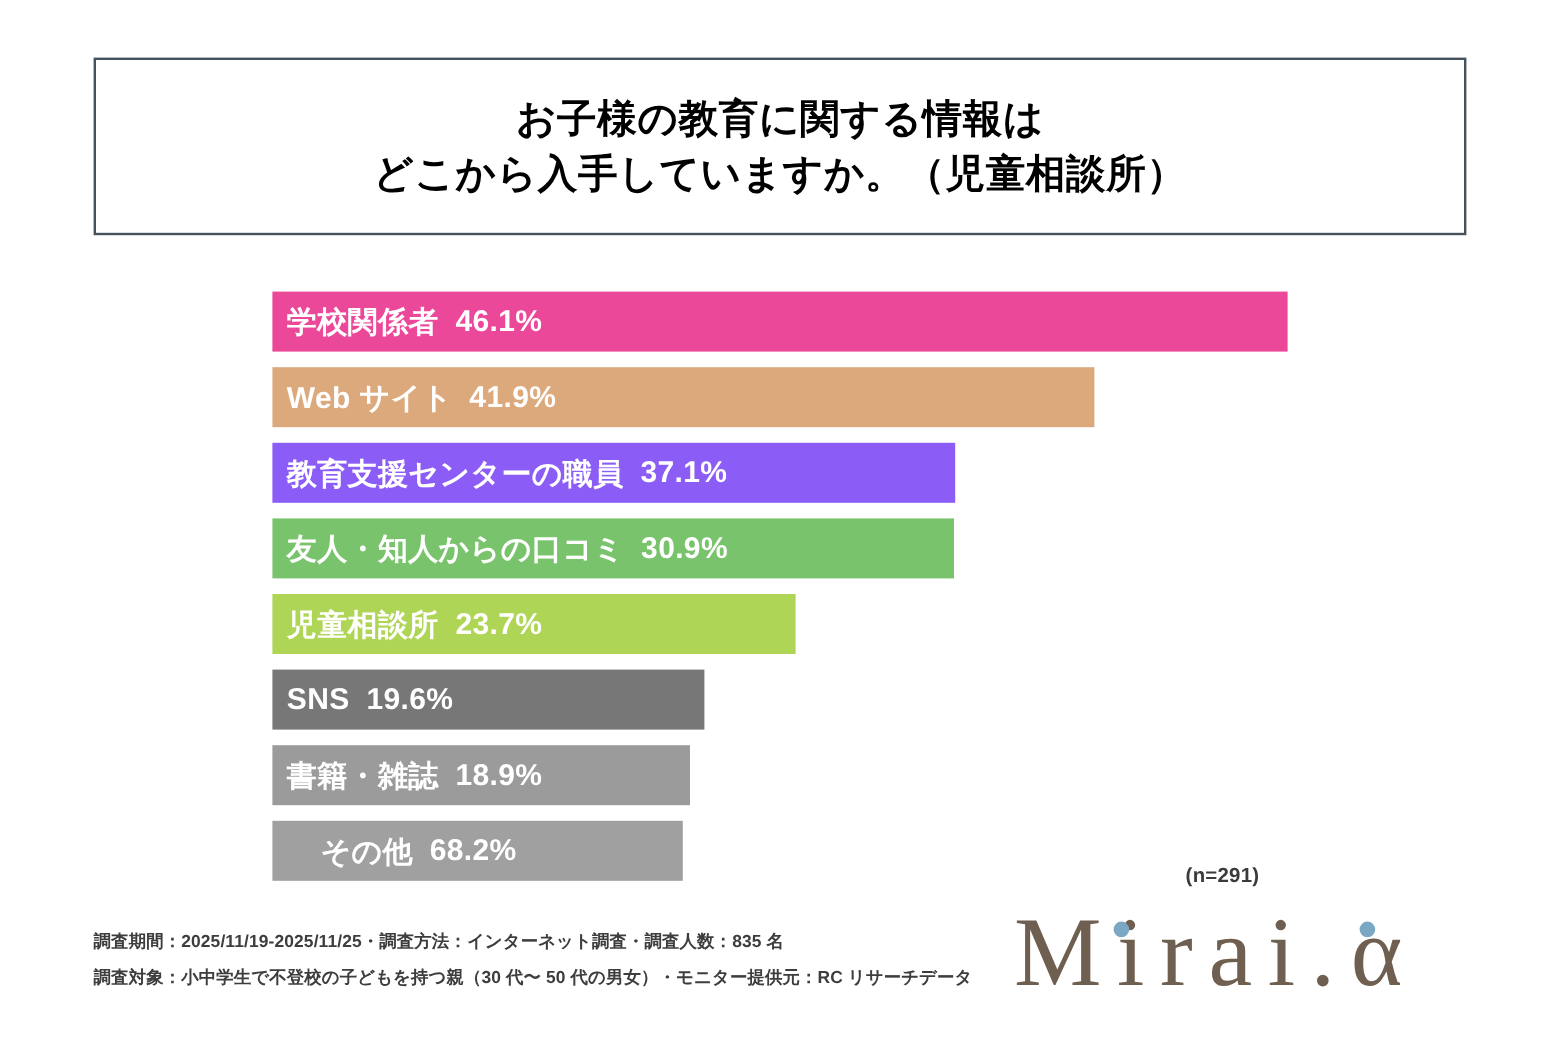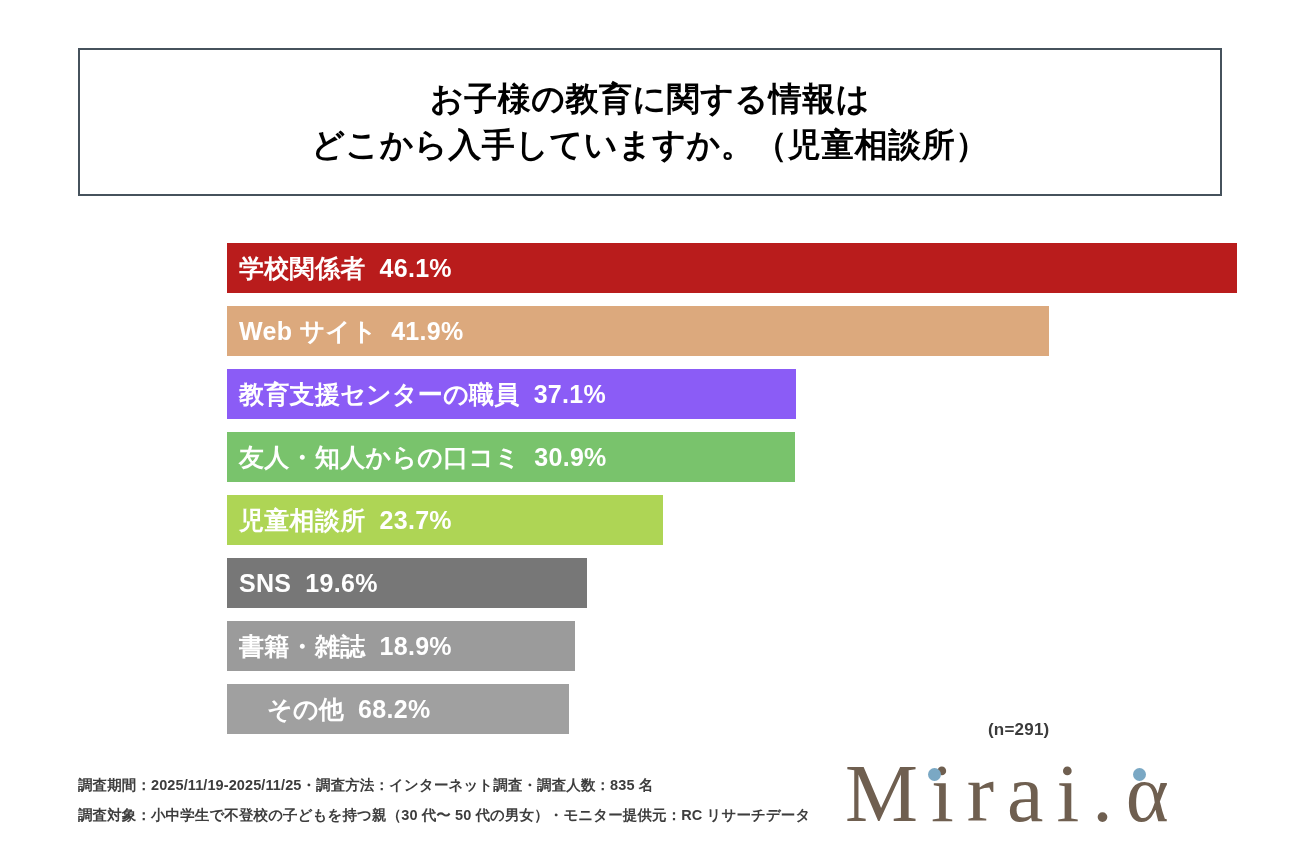--- a/index.html
+++ b/index.html
@@ -136,27 +136,27 @@
 </head>
 <body>
 
 <div class="title-box">
   <div class="title-line">お子様の教育に関する情報は</div>
   <div class="title-line">どこから入手していますか。（児童相談所）</div>
 </div>
 
 <div class="chart" id="chart">
     <div class="bar-row">
-      <div class="bar" style="width: 1010px; background: #b91c1c;">
+      <div class="bar" style="width: 846px; background: #ec4899;">
         <span class="bar-label">学校関係者</span>
         <span class="bar-value">46.1%</span>
       </div>
     </div>
     <div class="bar-row">
-      <div class="bar" style="width: 822px; background: rgb(220, 169, 125);">
+      <div class="bar" style="width: 685px; background: rgb(220, 169, 125);">
         <span class="bar-label">Web サイト</span>
         <span class="bar-value">41.9%</span>
       </div>
     </div>
     <div class="bar-row">
       <div class="bar" style="width: 569px; background: #8b5cf6;">
         <span class="bar-label">教育支援センターの職員</span>
         <span class="bar-value">37.1%</span>
       </div>
     </div>

